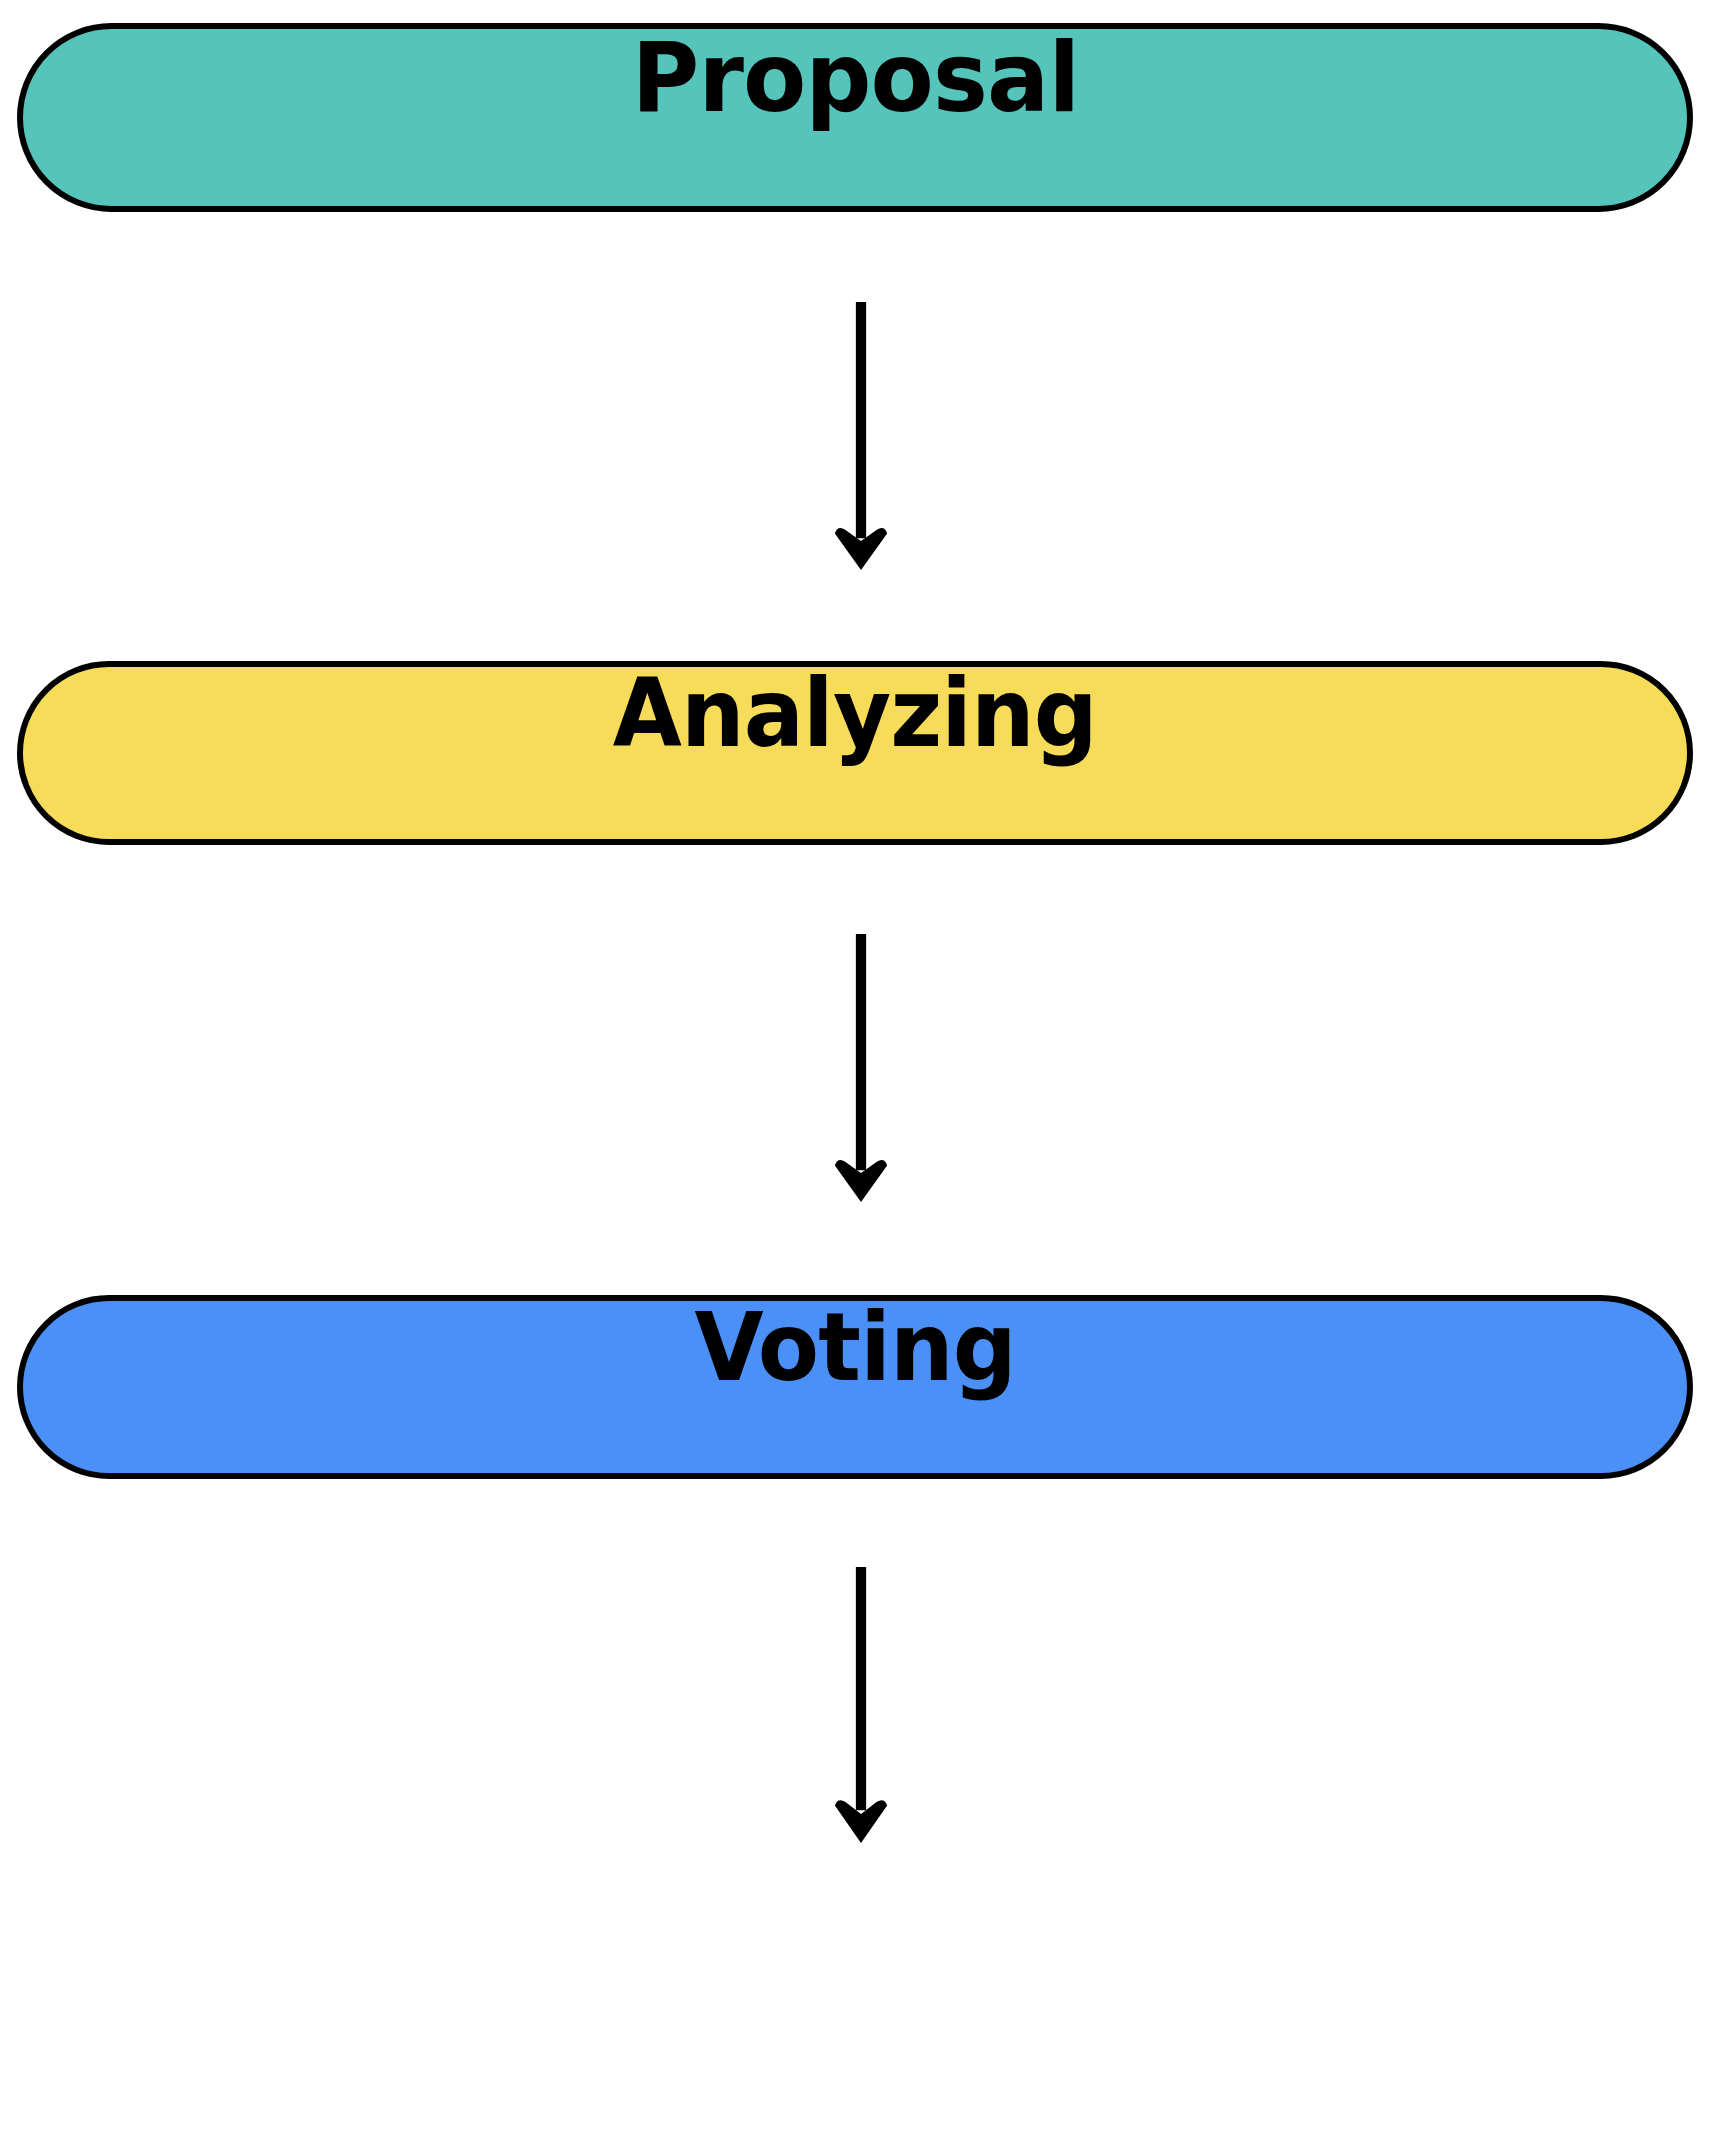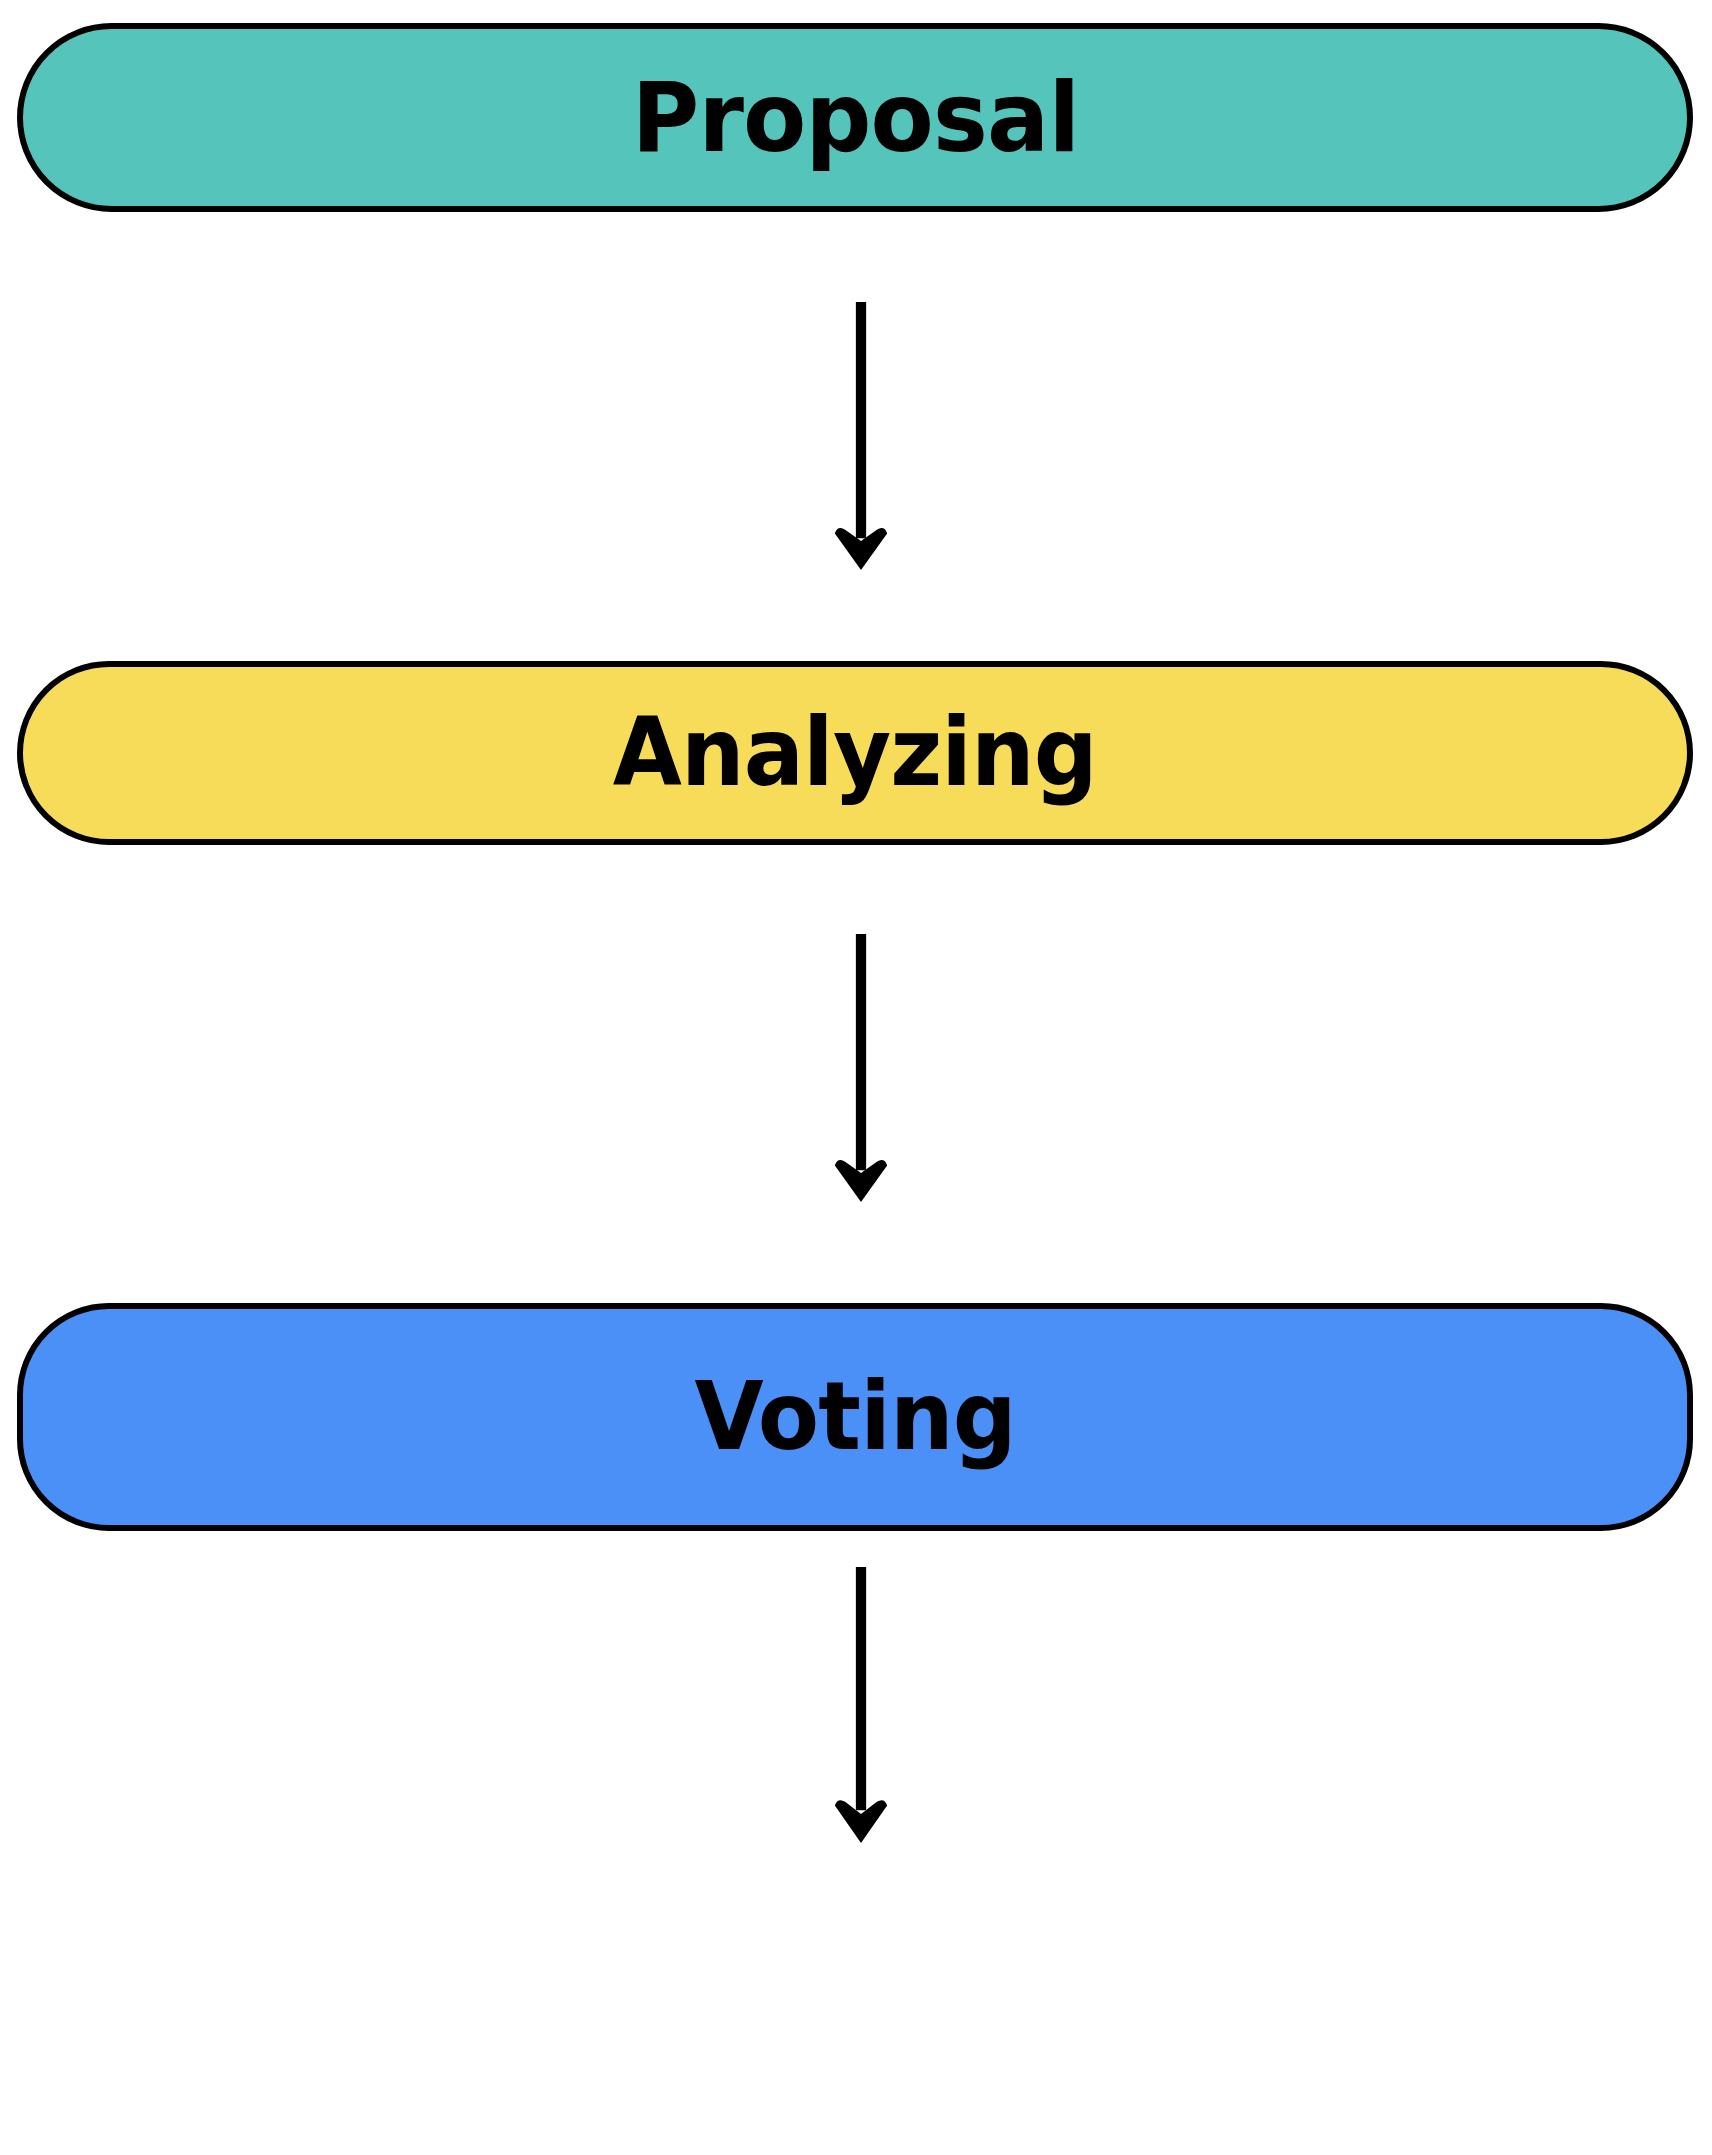--- a/index.html
+++ b/index.html
@@ -18,21 +18,20 @@
     background: #ffffff;
     overflow: hidden;
   }
   .node {
     position: absolute;
     left: 17px;
     width: 1676px;
     box-sizing: border-box;
     border: 6.6px solid #000000;
     display: flex;
-    align-items: center;
     justify-content: center;
   }
   .node-label {
     font-family: "DejaVu Sans", sans-serif;
     font-weight: bold;
     color: #000000;
     letter-spacing: -0.9px;
     line-height: 1;
     white-space: nowrap;
     transform: scaleX(0.95);
@@ -43,23 +42,22 @@
     height: 189px;
     border-radius: 95px;
   }
   #node-analyzing {
     top: 661px;
     height: 184px;
     border-radius: 92px;
   }
   #node-voting {
     top: 1295px;
-    height: 228px;
+    height: 184px;
     border-radius: 92px;
-    margin-top: 8px;
   }
   #node-decision {
     top: 1939px;
     height: 184px;
     border-radius: 92px;
   }
   #node-proposal  .node-label { font-size: 97px; }
   #node-analyzing .node-label { font-size: 94px; }
   #node-voting    .node-label { font-size: 94px; }
   #node-decision  .node-label { font-size: 94px; }

